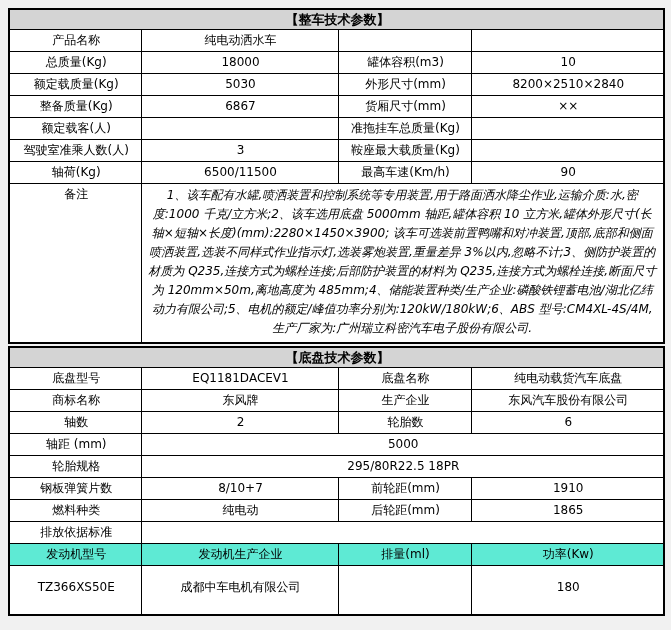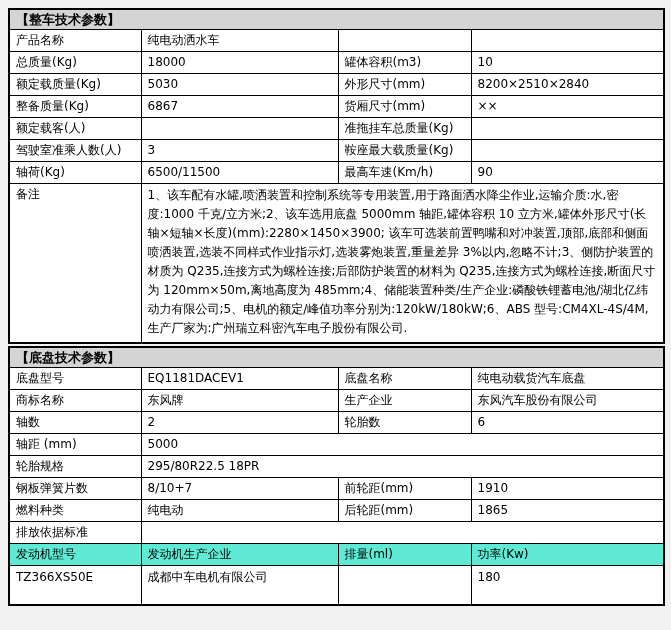--- a/index.html
+++ b/index.html
@@ -9,20 +9,21 @@
     font-family:"DejaVu Sans","Liberation Sans",sans-serif;
     font-size:12px;color:#000;
   }
   .sheet{padding:8px}
   table.spec{
     border-collapse:collapse;
     table-layout:fixed;
     width:655px;
     background:#fff;
     border:2px solid #000;
+    text-align:center;
   }
   table.spec.t1{margin-bottom:2px}
   .spec td{
     border:1px solid #000;
     padding:2px 4px 2px 6px;
     height:17px;line-height:17px;
     overflow:hidden;white-space:nowrap;
     vertical-align:middle;
   }
   .spec tr.section-row td{
@@ -30,27 +31,28 @@
     font-weight:bold;
     font-size:13px;
     height:15px;line-height:15px;
   }
   .spec td.remark-text{
     white-space:normal;
     line-height:19px;
     height:auto;
     vertical-align:top;
     padding:2px 6px 4px 6px;
+    font-style:italic;
   }
   .spec td.remark-label{vertical-align:top}
   .spec tr.engine-header td{background:#5eead4}
   .spec tr.engine-data td{
     height:33px;
     vertical-align:top;
-    padding-top:3px;
+    padding-top:13px;
   }
 </style>
 </head>
 <body>
 
 <div class="sheet">
 
   <table class="spec t1">
     <colgroup>
       <col style="width:132px">

